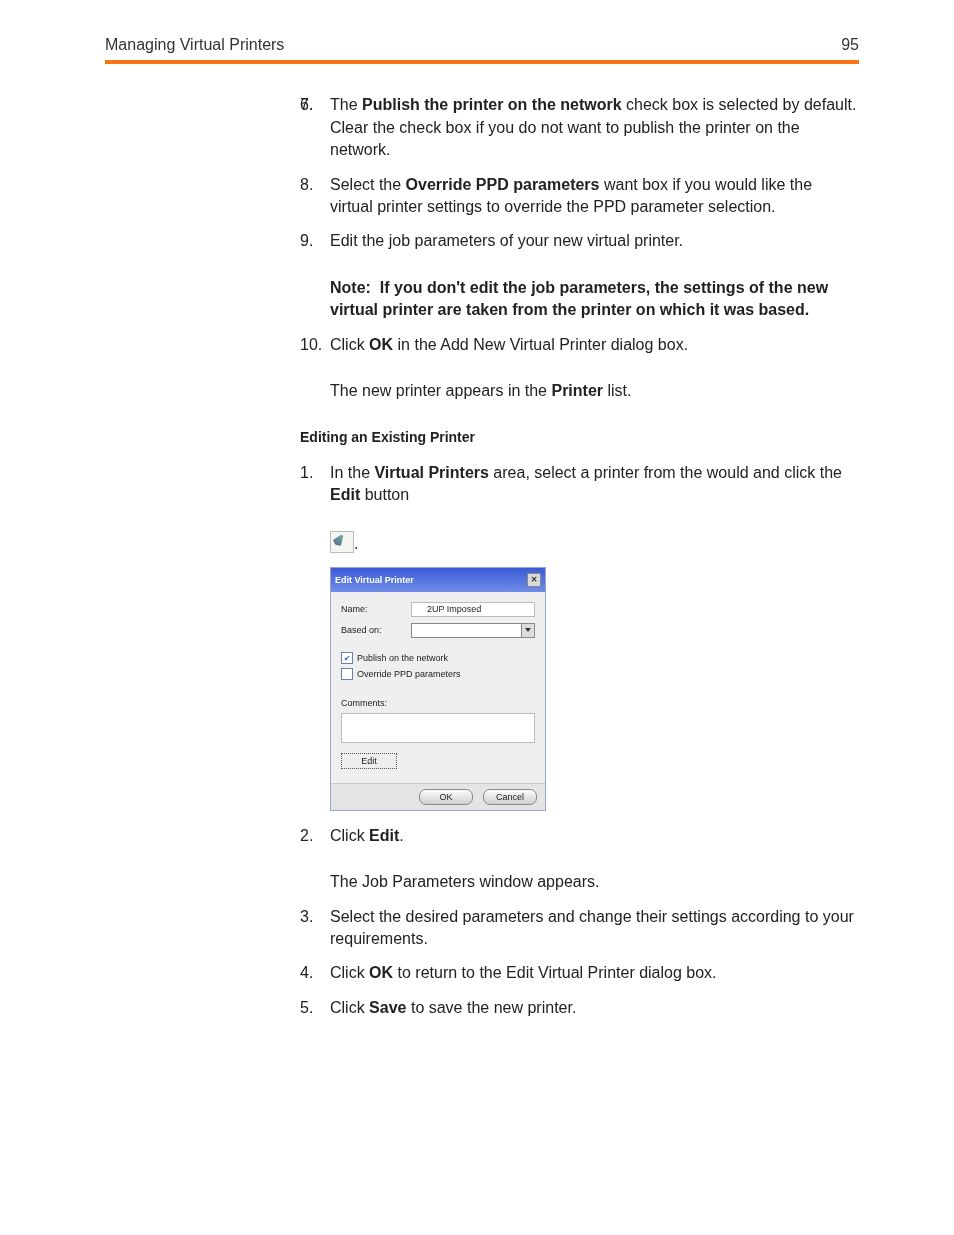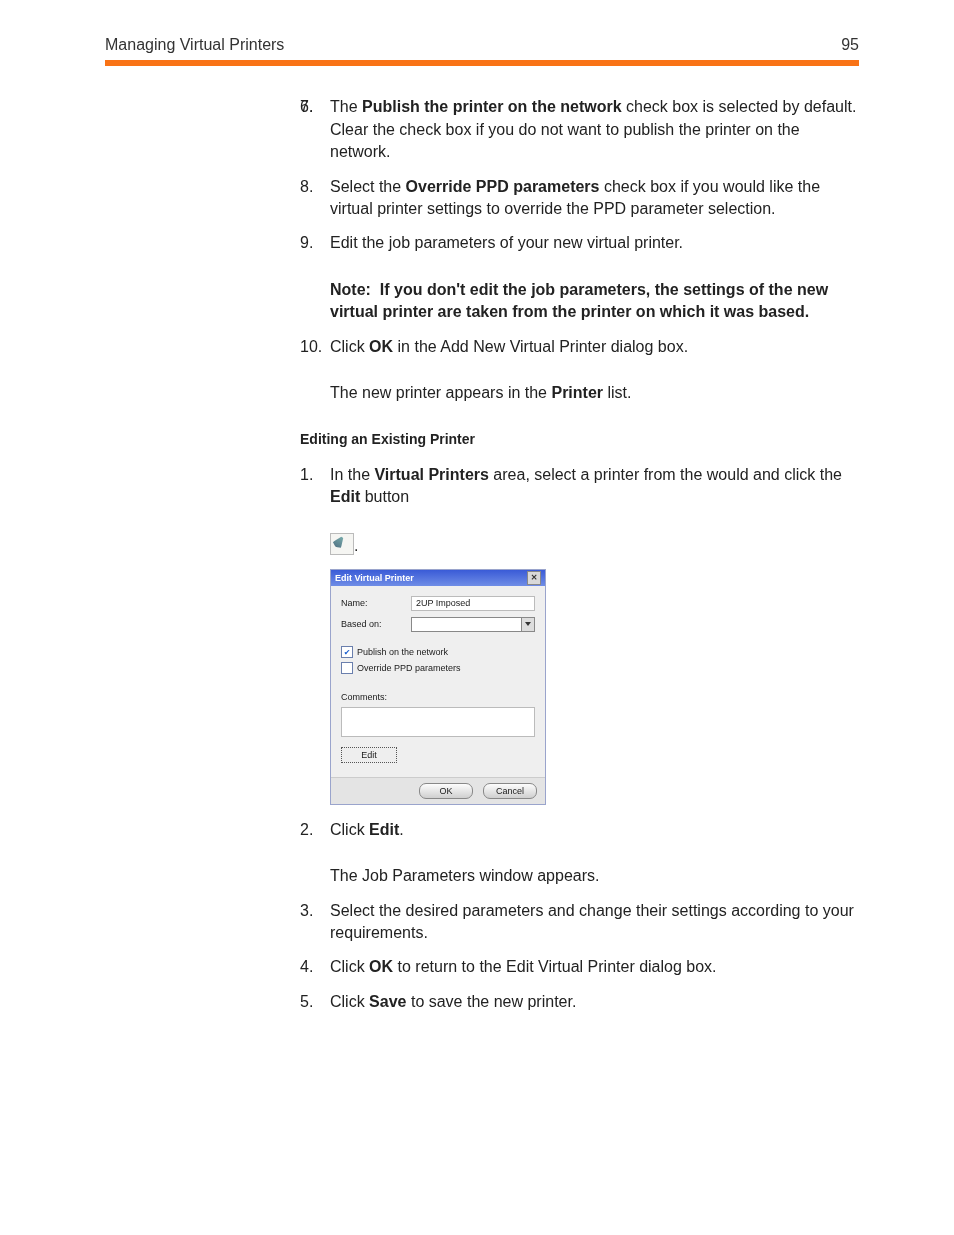--- a/index.html
+++ b/index.html
@@ -12,21 +12,21 @@
     line-height: 1.4;
     width: 954px;
   }
   .page {
     padding: 34px 95px 60px 105px;
   }
   .header-row {
     display: flex;
     justify-content: space-between;
     align-items: baseline;
-    border-bottom: 6px solid #f97316;
+    border-bottom: 4px solid #f97316;
     padding-bottom: 4px;
     margin-bottom: 30px;
     font-size: 16px;
     color: #333;
   }
   .content {
     margin-left: 195px;
   }
   ol.main-list {
     list-style: none;
@@ -83,21 +83,21 @@
     width: 214px;
     border: 1px solid #9aa4cc;
     background: #efefef;
     font-family: Tahoma, Arial, sans-serif;
     font-size: 9px;
     color: #1a1a1a;
     margin: 10px 0 14px 30px;
     box-shadow: none;
   }
   .dlg-title {
-    height: 16px;
+    height: 24px;
     background: linear-gradient(#3a5bd7, #6f8de6);
     color: #fff;
     font-weight: 700;
     font-size: 9px;
     padding: 0 4px;
     display: flex;
     align-items: center;
     justify-content: space-between;
   }
   .dlg-close {
@@ -117,21 +117,21 @@
     margin-bottom: 6px;
     gap: 6px;
   }
   .dlg-label { width: 64px; }
   .dlg-text {
     flex: 1;
     height: 13px;
     border: 1px solid #bbb;
     background: #fff;
     font-size: 9px;
-    padding: 0 4px;
+    padding: 0 15px;
     display: flex;
     align-items: center;
   }
   .dlg-select {
     flex: 1;
     height: 13px;
     border: 1px solid #888;
     background: #fff;
     position: relative;
   }
@@ -216,21 +216,21 @@
       </li>
       <li>
         <span class="num">7.</span>
         <span>
           <span>The </span><b>Publish the printer on the network</b><span> check box is selected by default. Clear the check box if you do not want to publish the printer on the network.</span>
         </span>
       </li>
       <li>
         <span class="num">8.</span>
         <span>
-          <span>Select the </span><b>Override PPD parameters</b><span> check box if you would like the virtual printer settings to override the PPD parameter selection.</span>
+          <span>Select the </span><b>Override PPD parameters</b><span> want box if you would like the virtual printer settings to override the PPD parameter selection.</span>
         </span>
       </li>
       <li>
         <span class="num">9.</span>
         <span>Edit the job parameters of your new virtual printer.</span>
         <div class="sub">
           <b>Note:</b>
           <b>&nbsp;</b><b>If you don't edit the job parameters, the settings of the new virtual printer are taken from the printer on which it was based.</b>
         </div>
       </li>

